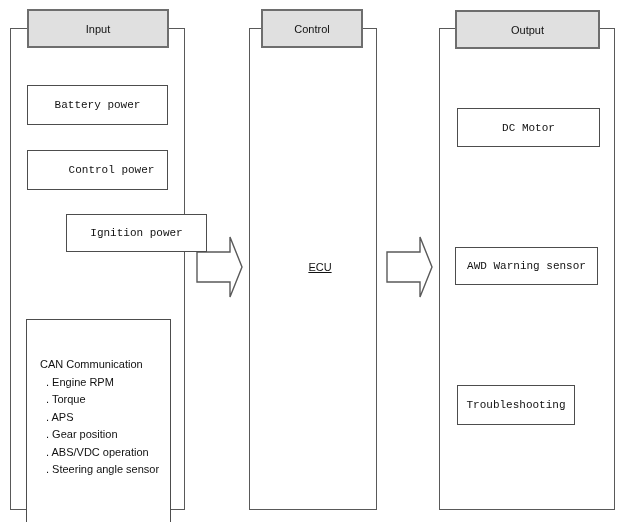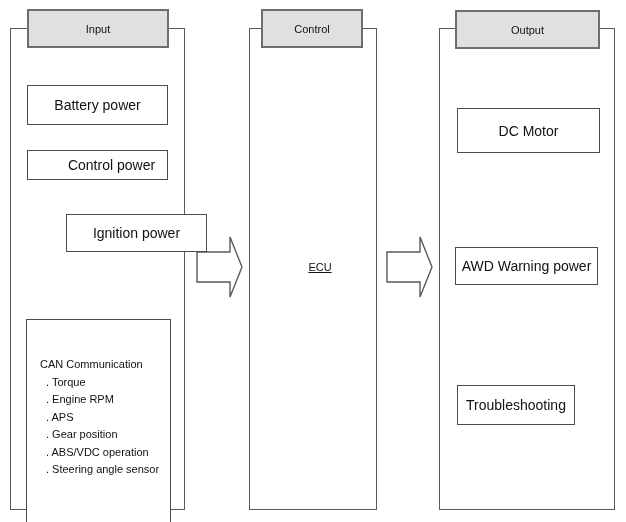--- a/index.html
+++ b/index.html
@@ -29,23 +29,24 @@
     justify-content: center;
     font-size: 11px;
     z-index: 2;
   }
   .box {
     background: #ffffff;
     border: 1px solid #4d4d4d;
     display: flex;
     align-items: center;
     justify-content: center;
-    font-size: 14px;
-    text-align: left;
+    font-size: 11px;
+    text-align: center;
     z-index: 1;
+    font-family: Liberation Mono, monospace;
   }
   .center-label {
     display: flex;
     align-items: center;
     justify-content: center;
     font-size: 11px;
     z-index: 1;
   }
   .can-box {
     background: #ffffff;
@@ -56,33 +57,33 @@
     z-index: 1;
     margin-top: 41px;
   }
   .can-item { padding-left: 6px; }
   .arrow-svg { display: block; }
 
   
   #input-container   { left: 10px;  top: 28px; width: 175px; height: 482px; }
   #input-header      { left: 27px;  top: 9px;  width: 142px; height: 39px; }
   #box-battery       { left: 27px;  top: 85px; width: 141px; height: 40px; }
-  #box-controlpower  { left: 27px;  top: 150px; width: 141px; height: 30px; padding-left: 28px; }
+  #box-controlpower  { left: 27px;  top: 150px; width: 141px; height: 40px; padding-left: 28px; }
   #box-ignition      { left: 27px;  top: 214px; width: 141px; height: 38px; margin-left: 39px; }
   #box-can           { left: 26px;  top: 278px; width: 145px; height: 210px; }
 
   
   #control-container { left: 249px; top: 28px; width: 128px; height: 482px; }
   #control-header    { left: 261px; top: 9px;  width: 102px; height: 39px; }
   #ecu-label         { left: 249px; top: 248px; width: 142px; height: 38px; text-decoration: underline; }
 
   
   #output-container  { left: 439px; top: 28px; width: 176px; height: 482px; }
   #output-header     { left: 455px; top: 10px; width: 145px; height: 39px; }
-  #box-dcmotor       { left: 457px; top: 108px; width: 143px; height: 45px; }
+  #box-dcmotor       { left: 457px; top: 108px; width: 143px; height: 39px; }
   #box-awd           { left: 455px; top: 247px; width: 143px; height: 38px; }
   #box-trouble       { left: 457px; top: 385px; width: 118px; height: 40px; }
 
   
   #arrow-input-control  { left: 196px; top: 236px; width: 48px; height: 62px; }
   #arrow-control-output { left: 386px; top: 236px; width: 48px; height: 62px; }
 </style>
 </head>
 <body>
 
@@ -94,22 +95,22 @@
   <span>Battery power</span>
 </div>
 <div class="abs box" id="box-controlpower">
   <span>Control power</span>
 </div>
 <div class="abs box" id="box-ignition">
   <span>Ignition power</span>
 </div>
 <div class="abs can-box" id="box-can">
   <div>CAN Communication</div>
+  <div class="can-item">. Engine RPM</div>
   <div class="can-item">. Torque</div>
-  <div class="can-item">. Engine RPM</div>
   <div class="can-item">. APS</div>
   <div class="can-item">. Gear position</div>
   <div class="can-item">. ABS/VDC operation</div>
   <div class="can-item">. Steering angle sensor</div>
 </div>
 
 <div class="abs" id="arrow-input-control">
   <svg class="arrow-svg" width="48" height="62" viewBox="0 0 48 62">
     <polygon points="1,16 34,16 34,1 46,31 34,61 34,46 1,46" fill="#ffffff" stroke="#5a5a5a" stroke-width="1.4" stroke-linejoin="miter"></polygon>
   </svg>
@@ -128,17 +129,17 @@
 </div>
 
 <div class="abs container" id="output-container"></div>
 <div class="abs header" id="output-header">
   <span>Output</span>
 </div>
 <div class="abs box" id="box-dcmotor">
   <span>DC Motor</span>
 </div>
 <div class="abs box" id="box-awd">
-  <span>AWD Warning power</span>
+  <span>AWD Warning sensor</span>
 </div>
 <div class="abs box" id="box-trouble">
   <span>Troubleshooting</span>
 </div>
 
 </body></html>

